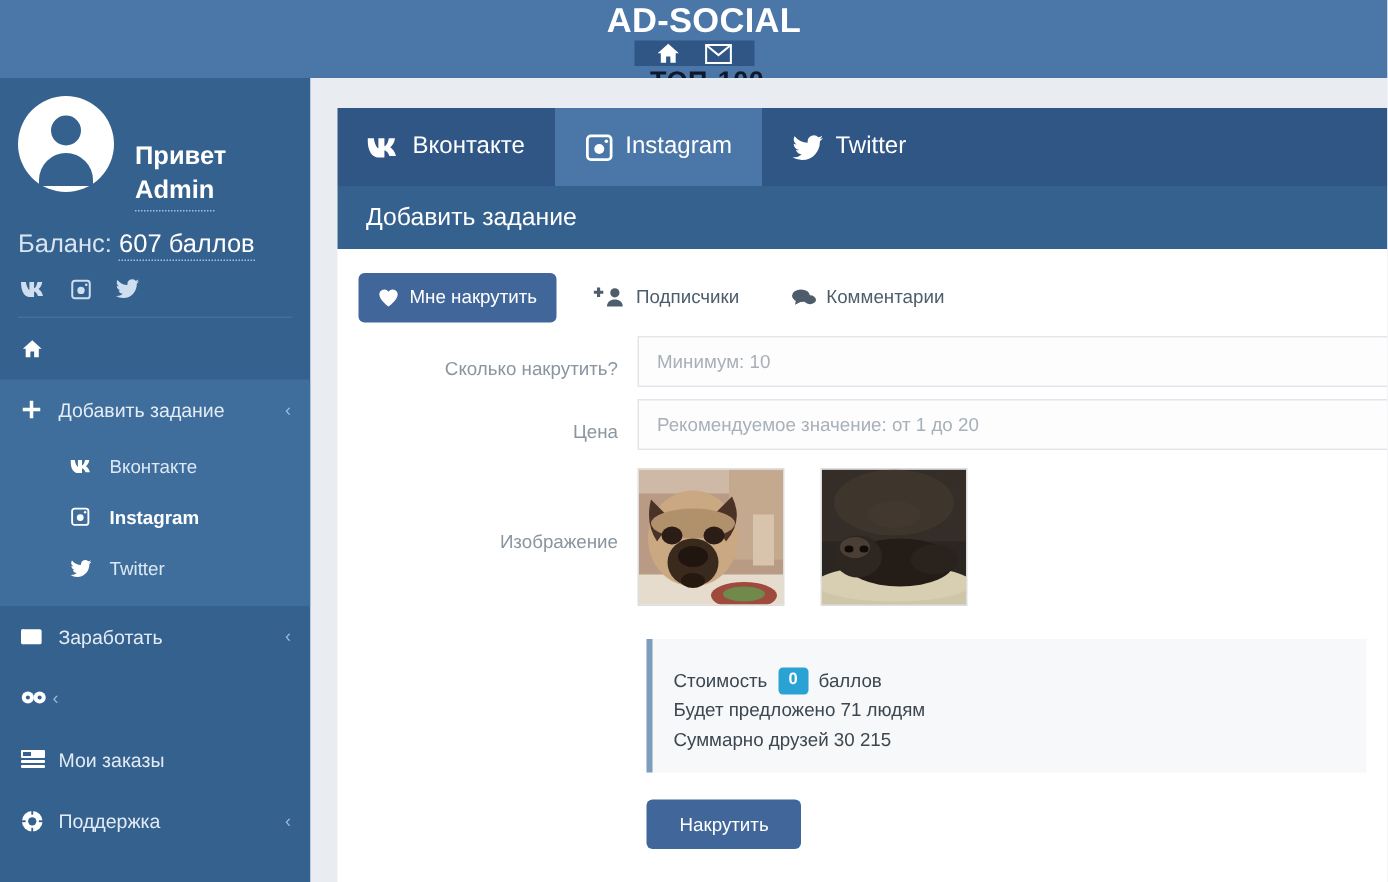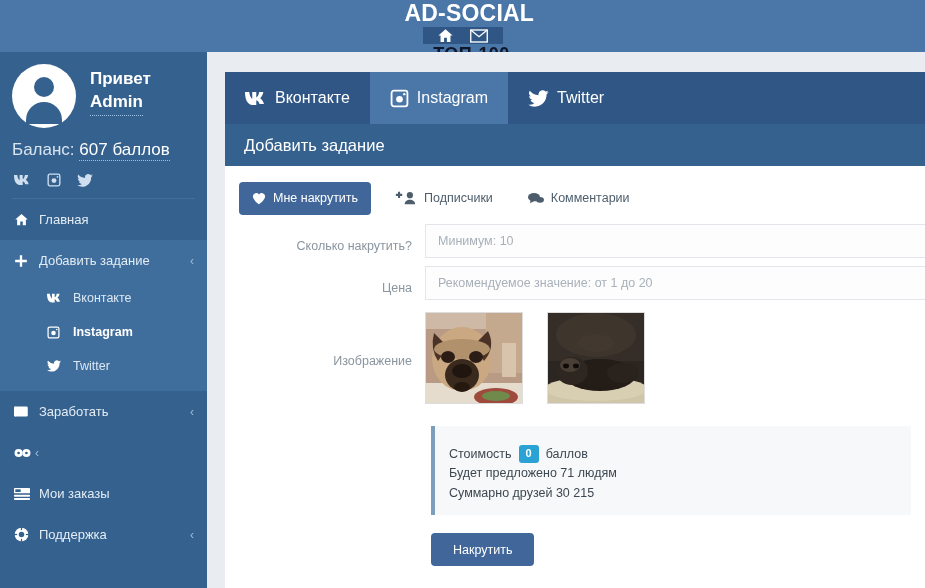--- a/index.html
+++ b/index.html
@@ -104,20 +104,21 @@
     position: absolute;
     width: 36px; height: 22px;
     border-radius: 18px 18px 0 0;
     background: #35618e;
     left: 14px; top: 38px;
   }
   .greet {
     margin-left: 14px;
     padding-top: 6px;
     line-height: 1.35;
+    margin-top: 25px;
   }
   .greet .g1 {
     display: block;
     color: #ffffff;
     font-size: 17px;
     font-weight: bold;
   }
   .greet .g2 {
     display: block;
     color: #ffffff;
@@ -449,21 +450,20 @@
     </div>
 
     <div class="sb-divider"></div>
 
     <div class="nav-item">
       <span class="n-ic">
         <svg width="15" height="15" viewBox="0 0 24 24" fill="currentColor">
             <path d="M12 3L2 12h3v9h5v-6h4v6h5v-9h3z"></path>
           </svg>
       </span>
-      <span class="n-label">Главная</span>
       <span class="n-caret"></span>
     </div>
 
     <div class="nav-item open">
       <span class="n-ic">
         <svg width="14" height="14" viewBox="0 0 24 24" fill="currentColor">
             <path d="M10 2h4v8h8v4h-8v8h-4v-8H2v-4h8z"></path>
           </svg>
       </span>
       <span class="n-label">Добавить задание</span>

